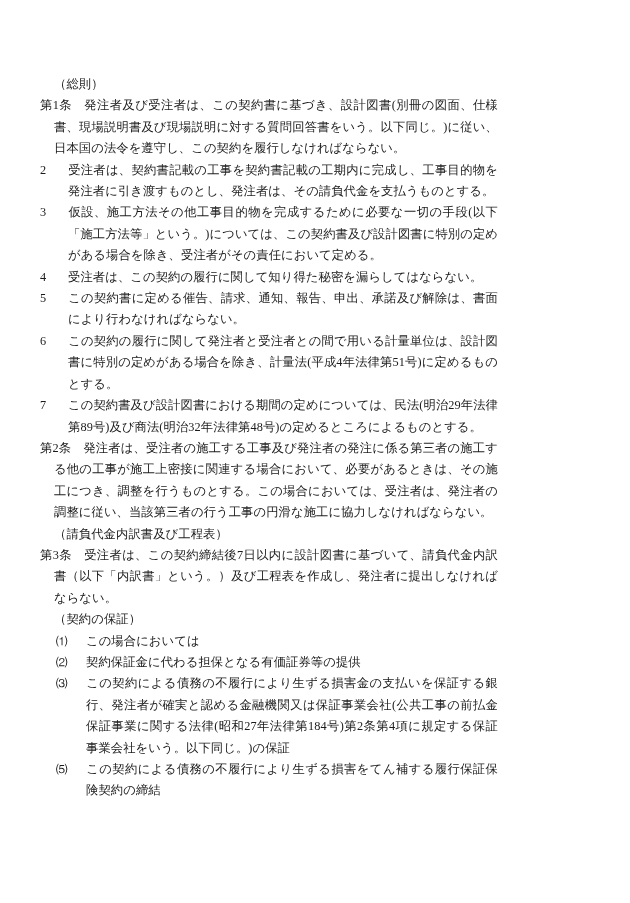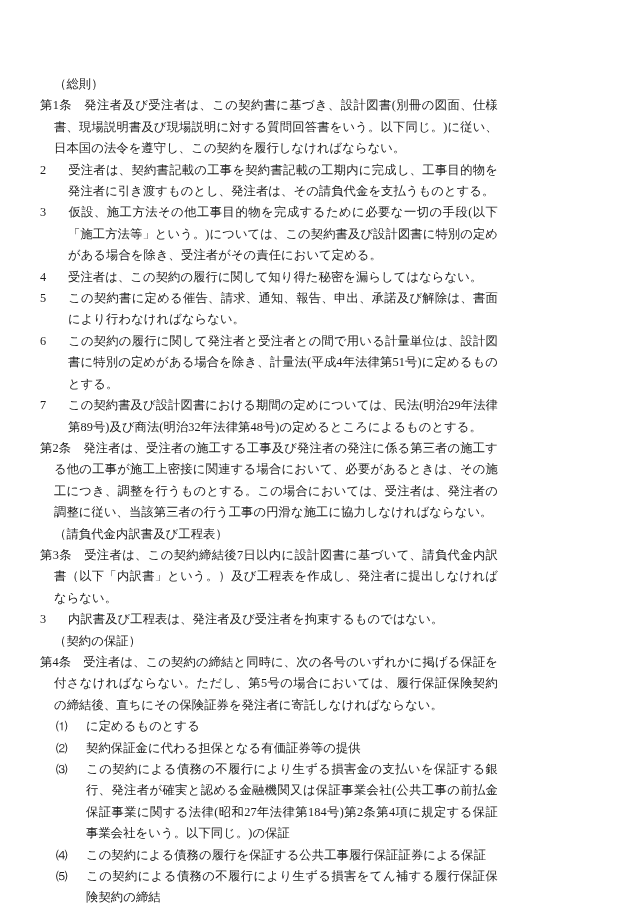--- a/index.html
+++ b/index.html
@@ -86,22 +86,19 @@
       <p class="blk article"><span class="art-label">第1条</span><span class="art-gap"></span><span>発注者及び受注者は、この契約書に基づき、設計図書(別冊の図面、仕様書、現場説明書及び現場説明に対する質問回答書をいう。以下同じ。)に従い、日本国の法令を遵守し、この契約を履行しなければならない。</span></p>
       <p class="blk para"><span class="num">2</span><span>受注者は、契約書記載の工事を契約書記載の工期内に完成し、工事目的物を発注者に引き渡すものとし、発注者は、その請負代金を支払うものとする。</span></p>
       <p class="blk para"><span class="num">3</span><span>仮設、施工方法その他工事目的物を完成するために必要な一切の手段(以下「施工方法等」という。)については、この契約書及び設計図書に特別の定めがある場合を除き、受注者がその責任において定める。</span></p>
       <p class="blk para"><span class="num">4</span><span>受注者は、この契約の履行に関して知り得た秘密を漏らしてはならない。</span></p>
       <p class="blk para"><span class="num">5</span><span>この契約書に定める催告、請求、通知、報告、申出、承諾及び解除は、書面により行わなければならない。</span></p>
       <p class="blk para"><span class="num">6</span><span>この契約の履行に関して発注者と受注者との間で用いる計量単位は、設計図書に特別の定めがある場合を除き、計量法(平成4年法律第51号)に定めるものとする。</span></p>
       <p class="blk para"><span class="num">7</span><span>この契約書及び設計図書における期間の定めについては、民法(明治29年法律第89号)及び商法(明治32年法律第48号)の定めるところによるものとする。</span></p>
       <p class="blk article"><span class="art-label">第2条</span><span class="art-gap"></span><span>発注者は、受注者の施工する工事及び発注者の発注に係る第三者の施工する他の工事が施工上密接に関連する場合において、必要があるときは、その施工につき、調整を行うものとする。この場合においては、受注者は、発注者の調整に従い、当該第三者の行う工事の円滑な施工に協力しなければならない。</span></p>
       <p class="blk heading"><span>（請負代金内訳書及び工程表）</span></p>
       <p class="blk article"><span class="art-label">第3条</span><span class="art-gap"></span><span>受注者は、この契約締結後7日以内に設計図書に基づいて、請負代金内訳書（以下「内訳書」という。）及び工程表を作成し、発注者に提出しなければならない。</span></p>
-      <p class="blk para"><span class="num">3</span><span>内訳書及び工程表は、発注者及び受注者を拘束するものではない。</span></p>
       <p class="blk heading"><span>（契約の保証）</span></p>
-      <p class="blk article"><span class="art-label">第4条</span><span class="art-gap"></span><span>受注者は、この契約の締結と同時に、次の各号のいずれかに掲げる保証を付さなければならない。ただし、第5号の場合においては、履行保証保険契約の締結後、直ちにその保険証券を発注者に寄託しなければならない。</span></p>
-      <p class="blk item"><span class="marker">⑴</span><span>に定めるものとする</span></p>
+      <p class="blk item"><span class="marker">⑴</span><span>この場合においては</span></p>
       <p class="blk item"><span class="marker">⑵</span><span>契約保証金に代わる担保となる有価証券等の提供</span></p>
       <p class="blk item"><span class="marker">⑶</span><span>この契約による債務の不履行により生ずる損害金の支払いを保証する銀行、発注者が確実と認める金融機関又は保証事業会社(公共工事の前払金保証事業に関する法律(昭和27年法律第184号)第2条第4項に規定する保証事業会社をいう。以下同じ。)の保証</span></p>
-      <p class="blk item"><span class="marker">⑷</span><span>この契約による債務の履行を保証する公共工事履行保証証券による保証</span></p>
       <p class="blk item"><span class="marker">⑸</span><span>この契約による債務の不履行により生ずる損害をてん補する履行保証保険契約の締結</span></p>
     </div>
 </div>
 
 </body></html>

